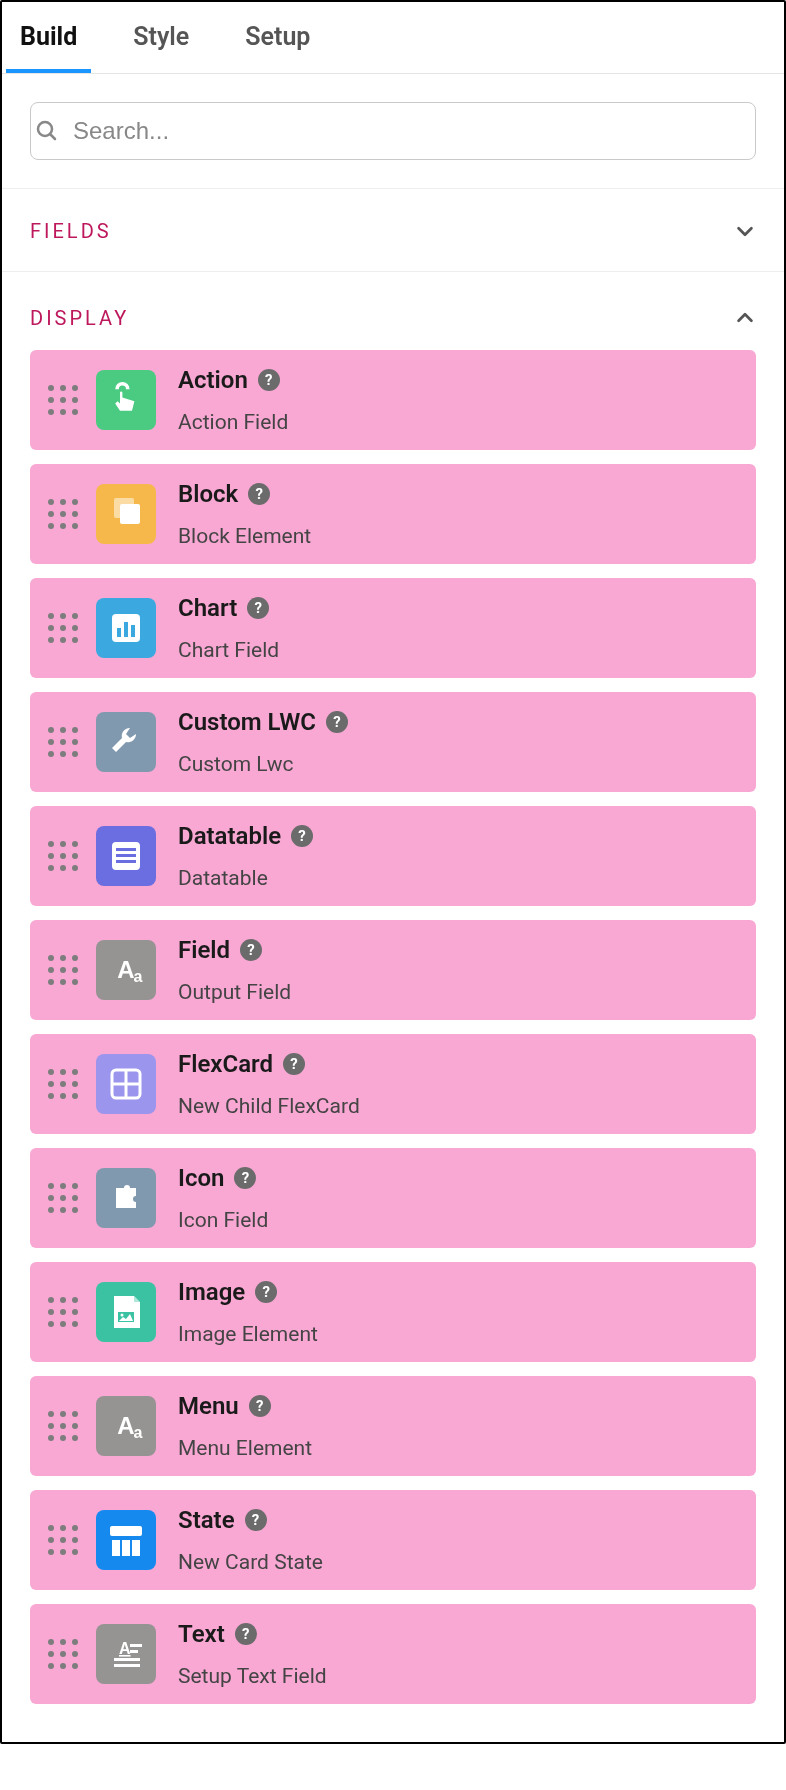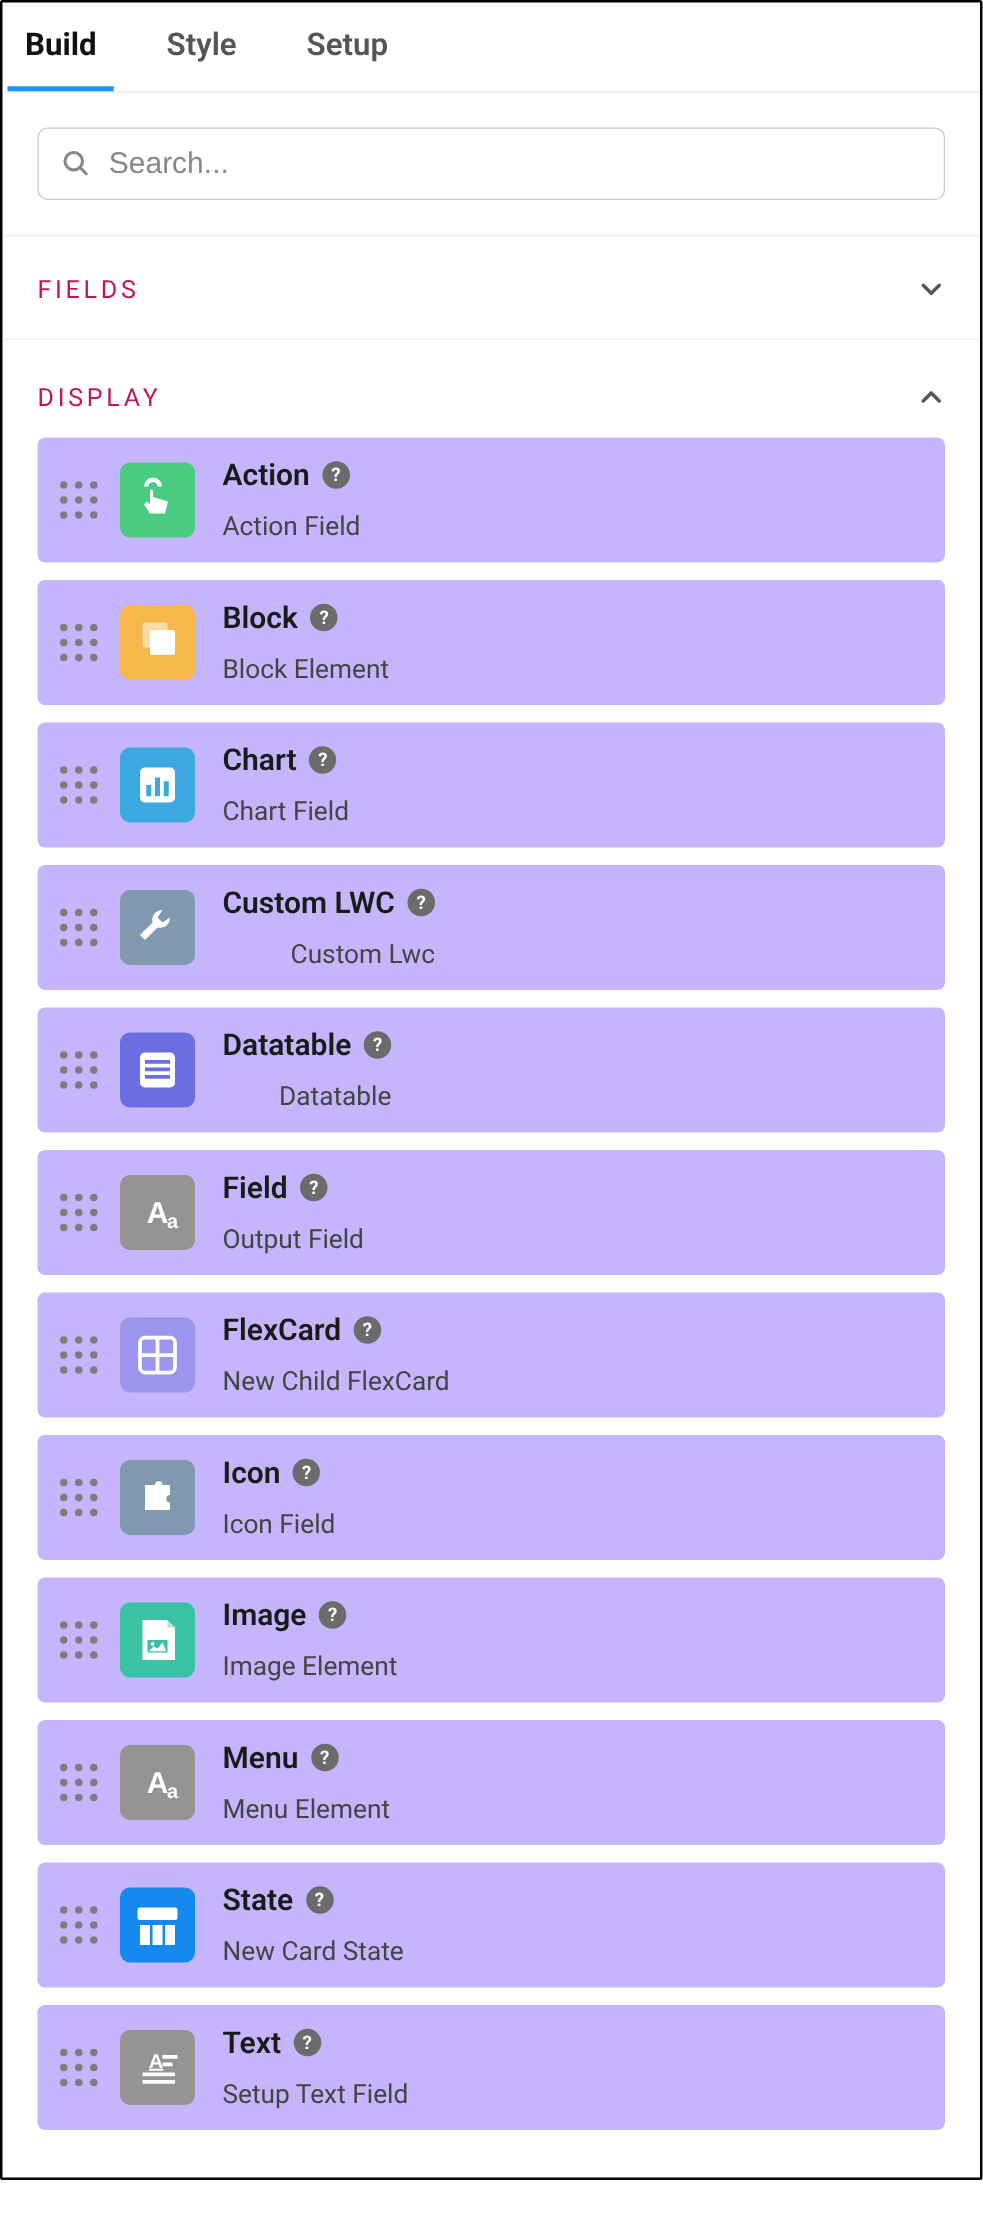--- a/index.html
+++ b/index.html
@@ -34,21 +34,21 @@
 }
 .search-wrap {
   padding: 28px 28px 28px 28px;
   border-bottom: 1px solid #eee;
 }
 .search-box {
   display: flex;
   align-items: center;
   border: 1px solid #c9c9c9;
   border-radius: 8px;
-  padding: 14px 18px;
+  padding: 14px 4px;
   background: #fff;
 }
 .search-box svg { flex-shrink: 0; }
 .search-box input {
   border: none;
   outline: none;
   font-size: 24px;
   color: #333;
   width: 100%;
   margin-left: 14px;
@@ -70,26 +70,25 @@
   letter-spacing: 3px;
   color: #be185d;
 }
 .section-header.no-border { border-bottom: none; padding-bottom: 10px; padding-top: 34px;}
 .chev { width: 22px; height: 22px; }
 
 .items { padding: 10px 28px 24px 28px; }
 .item {
   display: flex;
   align-items: center;
-  background: #c4b5fd;
+  background: #f9a8d4;
   border-radius: 6px;
   padding: 16px 18px;
   margin-bottom: 14px;
   cursor: grab;
-  text-align: right;
 }
 .drag-handle {
   width: 26px;
   display: grid;
   grid-template-columns: repeat(3, 6px);
   grid-template-rows: repeat(3, 6px);
   gap: 6px;
   margin-right: 22px;
   flex-shrink: 0;
 }

